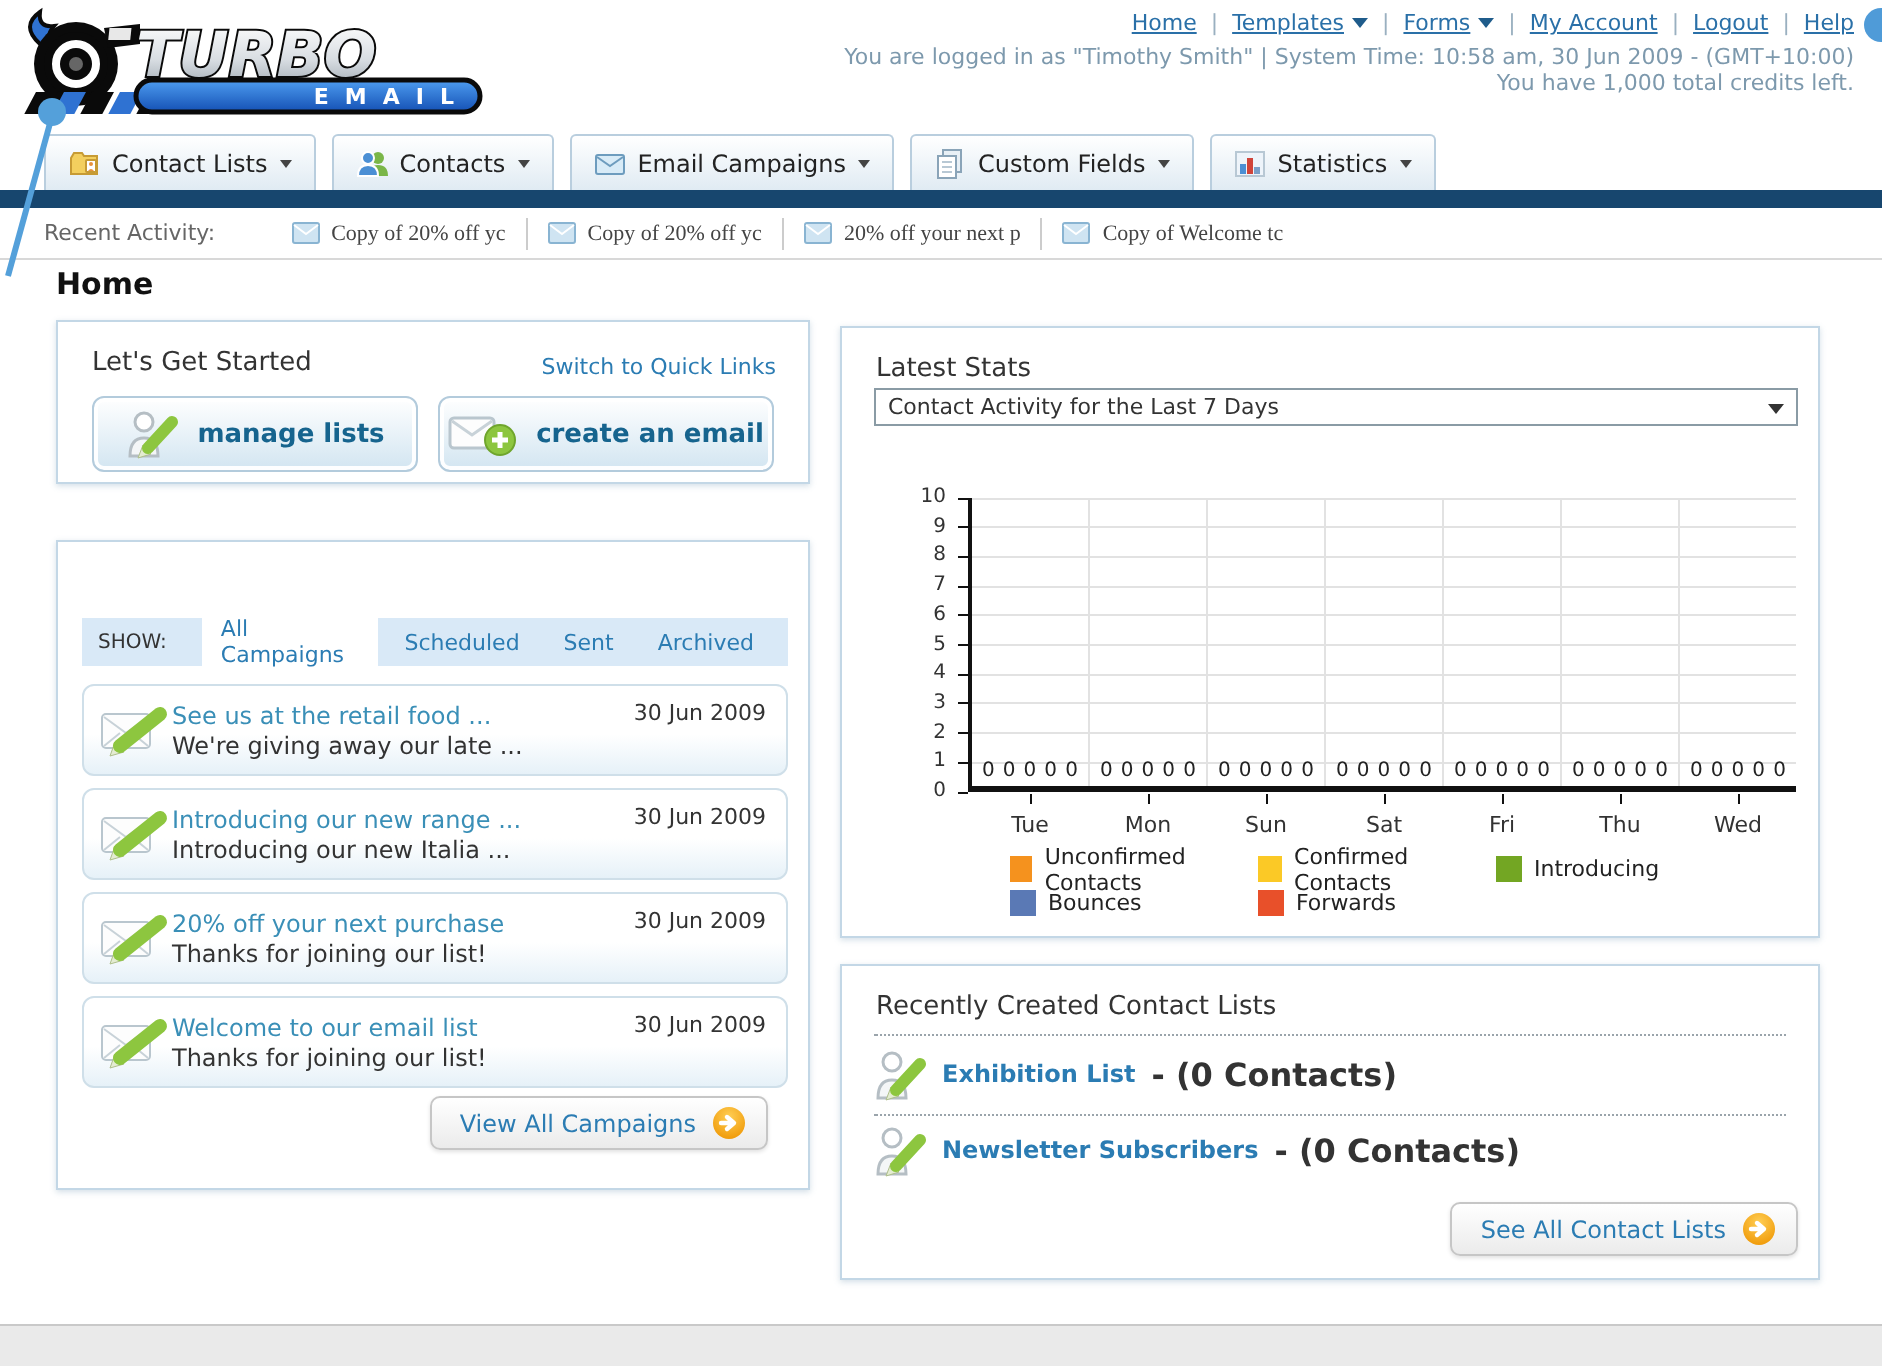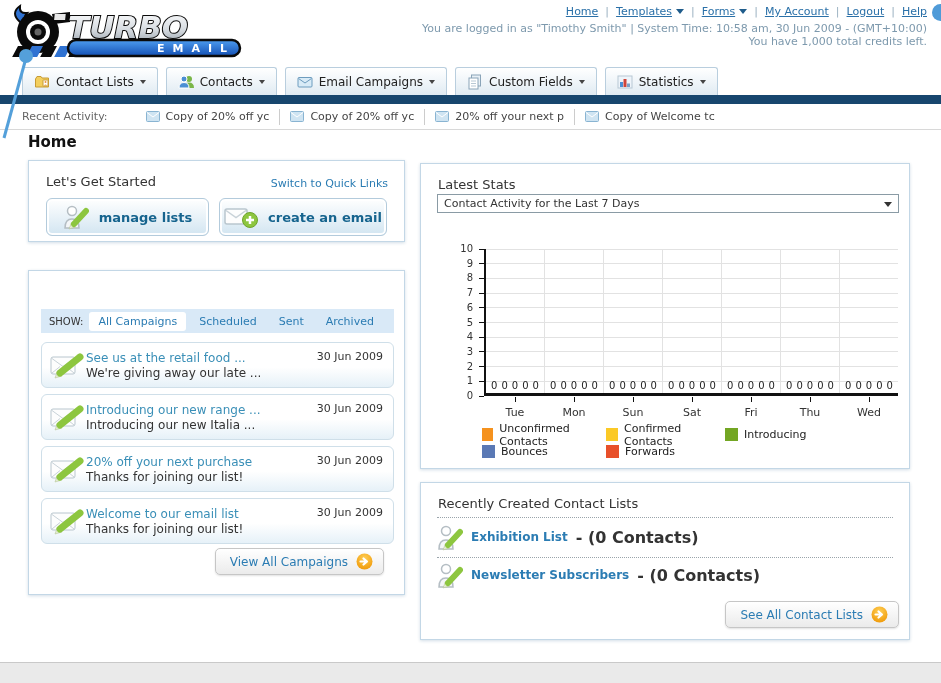--- a/index.html
+++ b/index.html
@@ -37,21 +37,21 @@
          border:1px solid #b9cede; border-bottom:none; border-radius:3px 3px 0 0;
          background:linear-gradient(#ffffff, #e0ebf3); font-size:12px; color:#222; cursor:pointer; }
   .navy-bar { position:absolute; left:0; top:95px; width:941px; height:9px; background:var(--navy); }
 
   
   .activity-bar { position:absolute; left:0; top:104px; width:941px; height:26px; background:#fff;
                   border-bottom:1px solid #d8d8d8; display:flex; align-items:center; padding-left:22px; }
   .activity-label { color:#666; margin-right:28px; }
   .activity-item { display:flex; align-items:center; gap:6px; padding:0 10px; height:16px;
                    color:#444; border-left:1px solid #ccc; cursor:pointer; white-space:nowrap;
-                   overflow:hidden; }
+                   overflow:hidden;font-family:Liberation Serif, serif; }
   .activity-item:first-of-type { border-left:none; }
 
   
   .page-title { position:absolute; left:28px; top:133px; font-size:15px; font-weight:bold; color:#111; }
   .panel { position:absolute; background:#fff; border:1px solid var(--panel-border);
            box-shadow:0 1px 3px rgba(110,145,175,.3); }
   .panel-title { position:absolute; left:17px; top:13px; font-size:13px; color:#333; }
 
   
   #panel-start { left:28px; top:160px; width:377px; height:82px; }
@@ -61,21 +61,21 @@
              box-shadow:inset 0 0 0 2px rgba(255,255,255,.95);
              display:flex; align-items:center; justify-content:center; gap:10px;
              font-size:13px; font-weight:bold; color:var(--link-dark); cursor:pointer; }
   #btn-manage { left:17px; width:163px; }
   #btn-create { left:190px; width:168px; }
 
   
   #panel-campaigns { left:28px; top:270px; width:377px; height:325px; }
   .filter-bar { position:absolute; left:12px; top:38px; width:353px; height:24px;
                 background:var(--filter-bar-bg); display:flex; align-items:center; padding:0 8px; gap:4px; }
-  .filter-label { color:#333; font-size:10px; margin-right:2px; }
+  .filter-label { color:#333; font-size:10px; margin-right:14px; }
   .filter-tab { color:var(--link); font-size:11px; padding:3px 9px; cursor:pointer; border-radius:3px; }
   .filter-tab.active { background:#fff; }
   .camp-item { position:absolute; left:12px; width:353px; height:46px;
                border:1px solid #cfdfe9; border-radius:6px;
                background:linear-gradient(#ffffff 55%, #e6f1f8);
                display:flex; align-items:center; cursor:pointer; }
   .camp-icon { margin-left:8px; flex:0 0 36px; }
   .camp-text { display:flex; flex-direction:column; gap:1px; }
   .camp-title { color:#3a8fb7; font-size:12px; }
   .camp-sub { color:#333; font-size:12px; }
@@ -102,21 +102,21 @@
   .plot { position:absolute; left:63px; top:23px; width:414px; height:147px;
           border-left:2px solid #111; border-bottom:3px solid #111; }
   .grid-h { position:absolute; left:0; width:100%; height:1px; background:#e2e2e2; }
   .groups { position:absolute; left:0; top:0; width:100%; height:100%; display:flex; }
   .chart-group { flex:1; position:relative; border-right:1px solid #e2e2e2; }
   .chart-group:last-child { border-right:none; }
   .zero-row { position:absolute; left:3px; right:3px; bottom:2px; display:flex;
               justify-content:space-around; font-size:10px; color:#222; }
   .x-tick { position:absolute; left:50%; bottom:-9px; width:1px; height:5px; background:#111; }
   .day-label { position:absolute; left:0; right:0; bottom:-26px; text-align:center; font-size:11px; color:#333; }
-  .legend { position:absolute; left:61px; top:262px; display:grid;
+  .legend { position:absolute; left:84px; top:262px; display:grid;
             grid-template-columns:124px 119px auto; grid-auto-rows:17px; }
   .legend-item { display:flex; align-items:center; gap:6px; }
   .legend-swatch { width:13px; height:13px; display:inline-block; }
   .legend-label { font-size:11px; color:#222; }
 
   
   #panel-lists { left:420px; top:482px; width:490px; height:158px; }
   .dotted { position:absolute; left:16px; right:16px; border-top:1px dotted #9aa4ab; }
   .list-item { position:absolute; left:16px; display:flex; align-items:center; gap:8px;font-weight:bold; }
   .list-link { color:var(--link); font-size:12px; cursor:pointer; }

